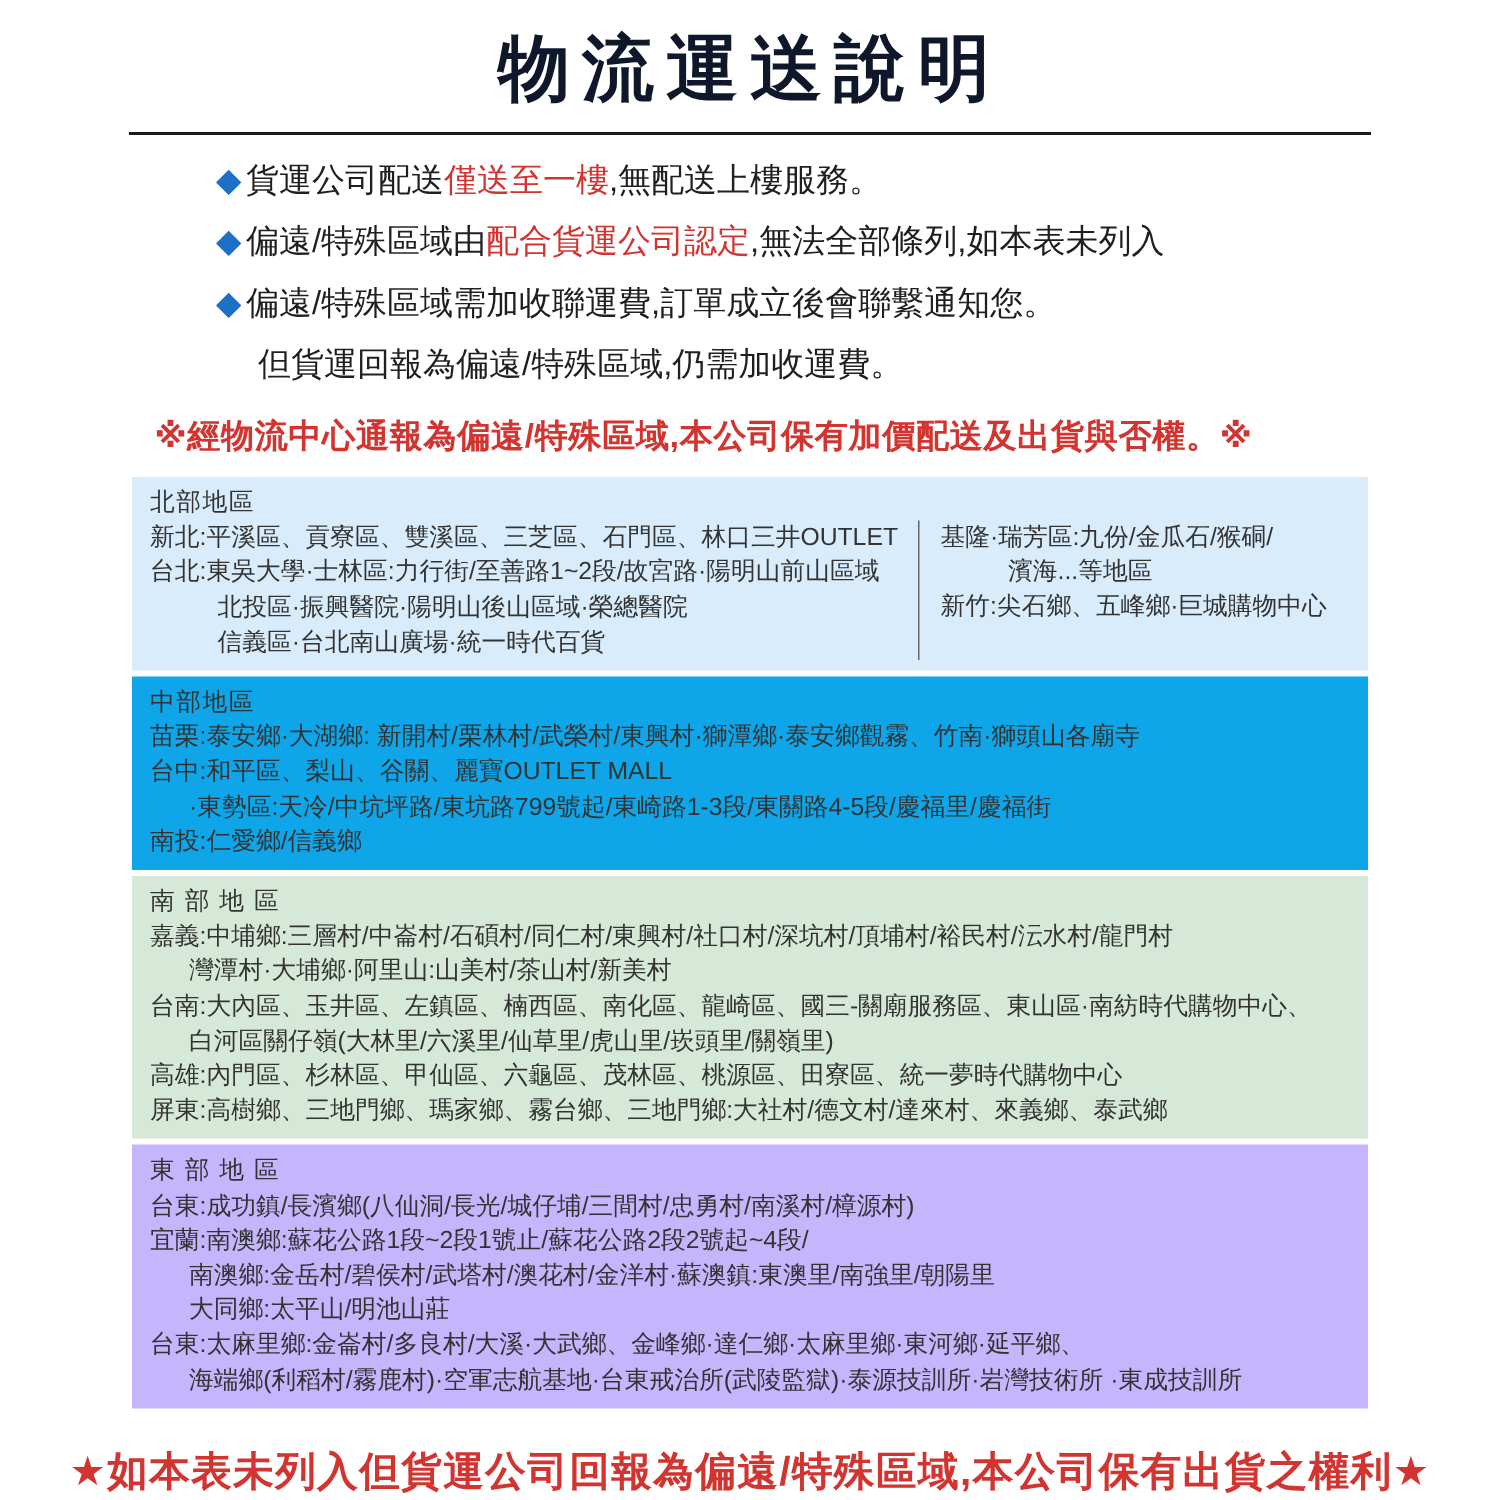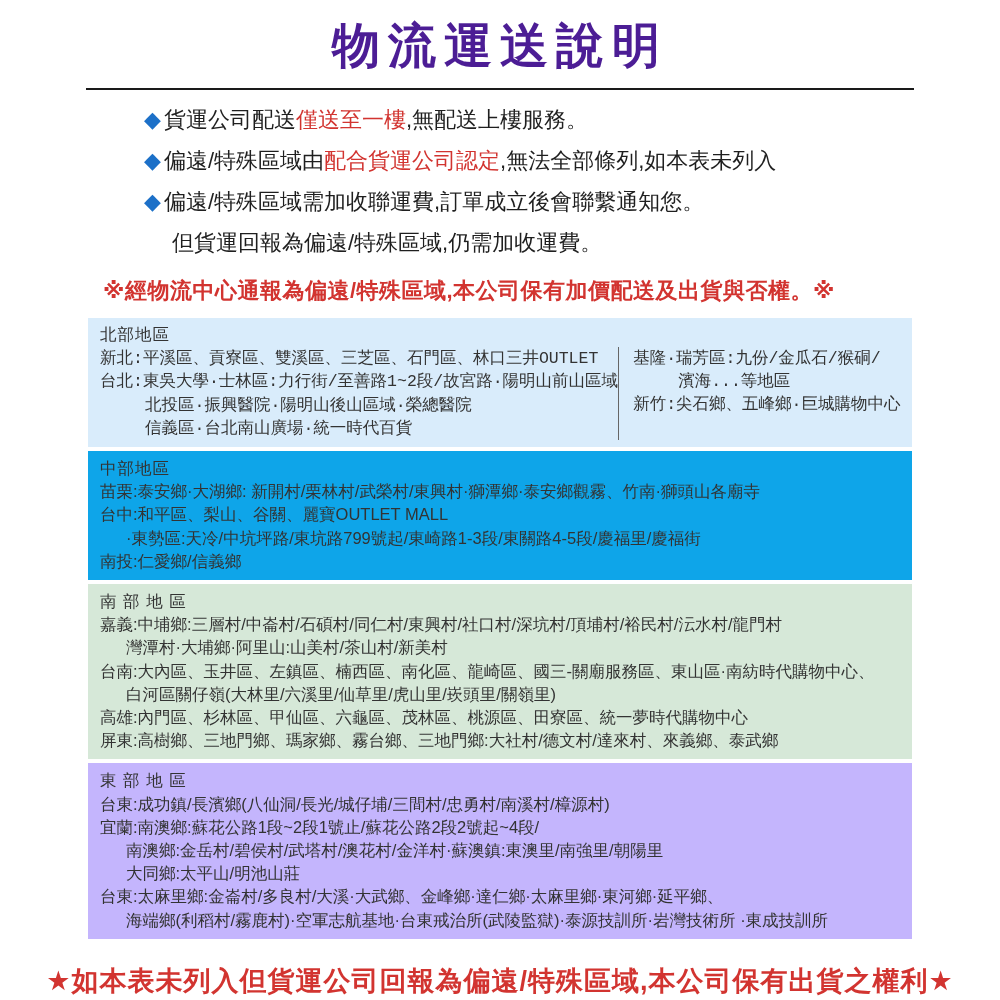--- a/index.html
+++ b/index.html
@@ -10,21 +10,21 @@
     color: #222;
     overflow: hidden;
   }
   .page { width: 1000px; height: 1000px; padding-top: 14px; }
 
   .page-title {
     text-align: center;
     font-size: 48px;
     font-weight: 800;
     letter-spacing: 8px;
-    color: #4c1d95;
+    color: #0f172a;
   }
   .title-divider {
     margin: 10px 86px 0 86px;
     border-top: 2.5px solid #1a1a1a;
   }
 
   .bullets {
     margin: 17px 60px 0 144px;
     font-size: 22px;
     font-weight: 500;
@@ -55,21 +55,21 @@
     font-size: 16.5px;
     line-height: 23.2px;
     color: #333;
   }
   .region-header { letter-spacing: 1px; }
   .region-line { white-space: nowrap; }
   .indent-0 { padding-left: 0; }
   .indent-1 { padding-left: 26px; }
   .indent-2 { padding-left: 45px; }
 
-  .two-col { display: flex; align-items: stretch; font-family: Liberation Mono, monospace; }
+  .two-col { display: flex; align-items: stretch; }
   .col-left { flex: 1 1 auto; }
   .col-right {
     width: 288px;
     margin-top: 23px;
     border-left: 1.5px solid #666;
     padding-left: 14px;
   }
 
   .footer-warning {
     margin-top: 24px;

